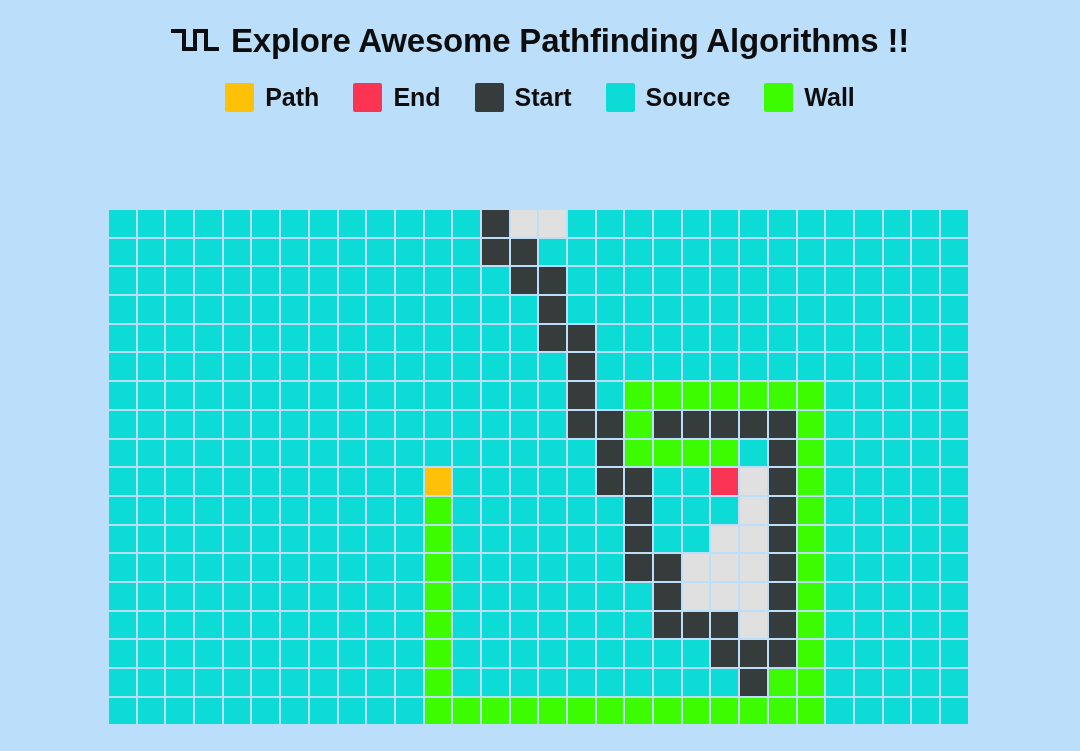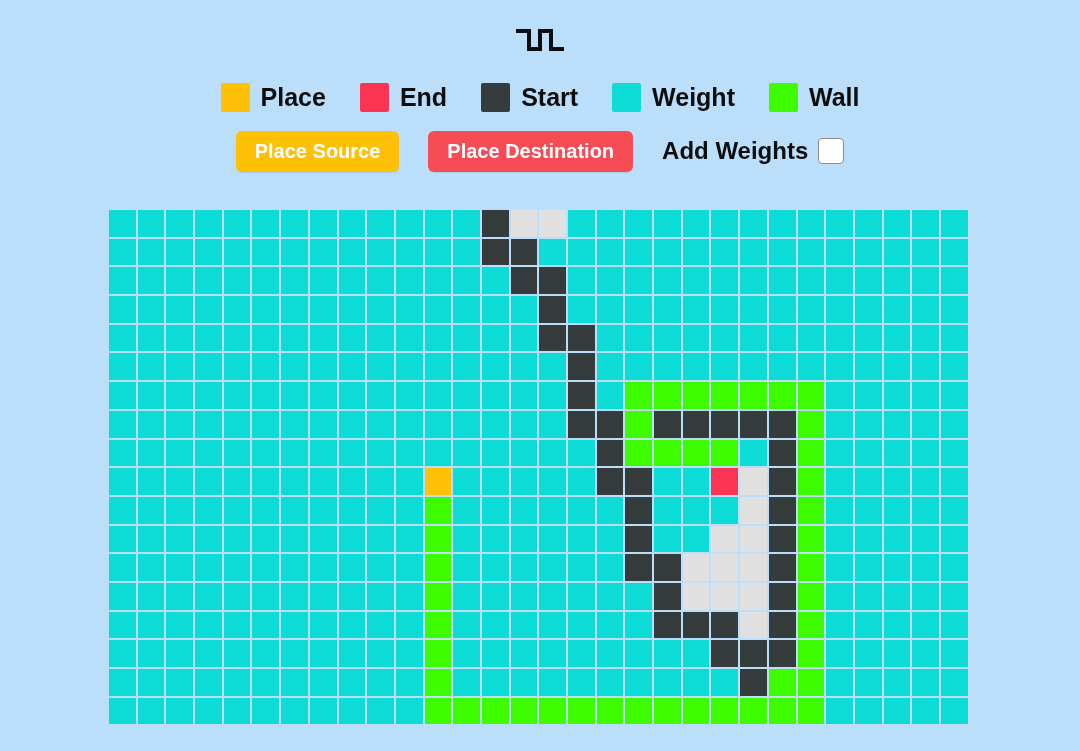--- a/index.html
+++ b/index.html
@@ -143,53 +143,46 @@
 </style>
 </head>
 <body>
 
 <div class="page">
 
   <div class="title-row">
     <svg class="title-icon" viewBox="0 0 48 30" aria-hidden="true">
       <path d="M2 6 L13 6 L13 24 L24 24 L24 6 L35 6 L35 24 L46 24" fill="none" stroke="#0d0d0d" stroke-width="4" stroke-linecap="square" stroke-linejoin="miter"></path>
     </svg>
+    <div class="title-text">Explore Awesome Pathfinding Algorithms !!</div>
   </div>
 
   <div class="legend-row">
     <div class="legend-item">
       <span class="legend-swatch" style="background:#ffc107"></span>
-      <span class="legend-label">Place</span>
+      <span class="legend-label">Path</span>
     </div>
     <div class="legend-item">
       <span class="legend-swatch" style="background:#fb3453"></span>
       <span class="legend-label">End</span>
     </div>
     <div class="legend-item">
       <span class="legend-swatch" style="background:#363b3b"></span>
       <span class="legend-label">Start</span>
     </div>
     <div class="legend-item">
       <span class="legend-swatch" style="background:#0ddcd6"></span>
-      <span class="legend-label">Weight</span>
+      <span class="legend-label">Source</span>
     </div>
     <div class="legend-item">
       <span class="legend-swatch" style="background:#3dfc00"></span>
       <span class="legend-label">Wall</span>
     </div>
   </div>
 
-  <div class="controls-row">
-    <button class="btn btn-source">Place Source</button>
-    <button class="btn btn-dest">Place Destination</button>
-    <div class="weights-group">
-      <span class="weights-label">Add Weights</span>
-      <span class="weights-box" role="checkbox" aria-checked="false"></span>
-    </div>
-  </div>
 
   <div class="grid-wrap">
     <div class="grid" id="grid" style="--cols: 30; gap: 2px; grid-template-columns: repeat(30, 26.7px); grid-auto-rows: 26.7px;">
         <div class="cell visited" style="width: 26.7px; height: 26.7px;"></div>
         <div class="cell visited" style="width: 26.7px; height: 26.7px;"></div>
         <div class="cell visited" style="width: 26.7px; height: 26.7px;"></div>
         <div class="cell visited" style="width: 26.7px; height: 26.7px;"></div>
         <div class="cell visited" style="width: 26.7px; height: 26.7px;"></div>
         <div class="cell visited" style="width: 26.7px; height: 26.7px;"></div>
         <div class="cell visited" style="width: 26.7px; height: 26.7px;"></div>

